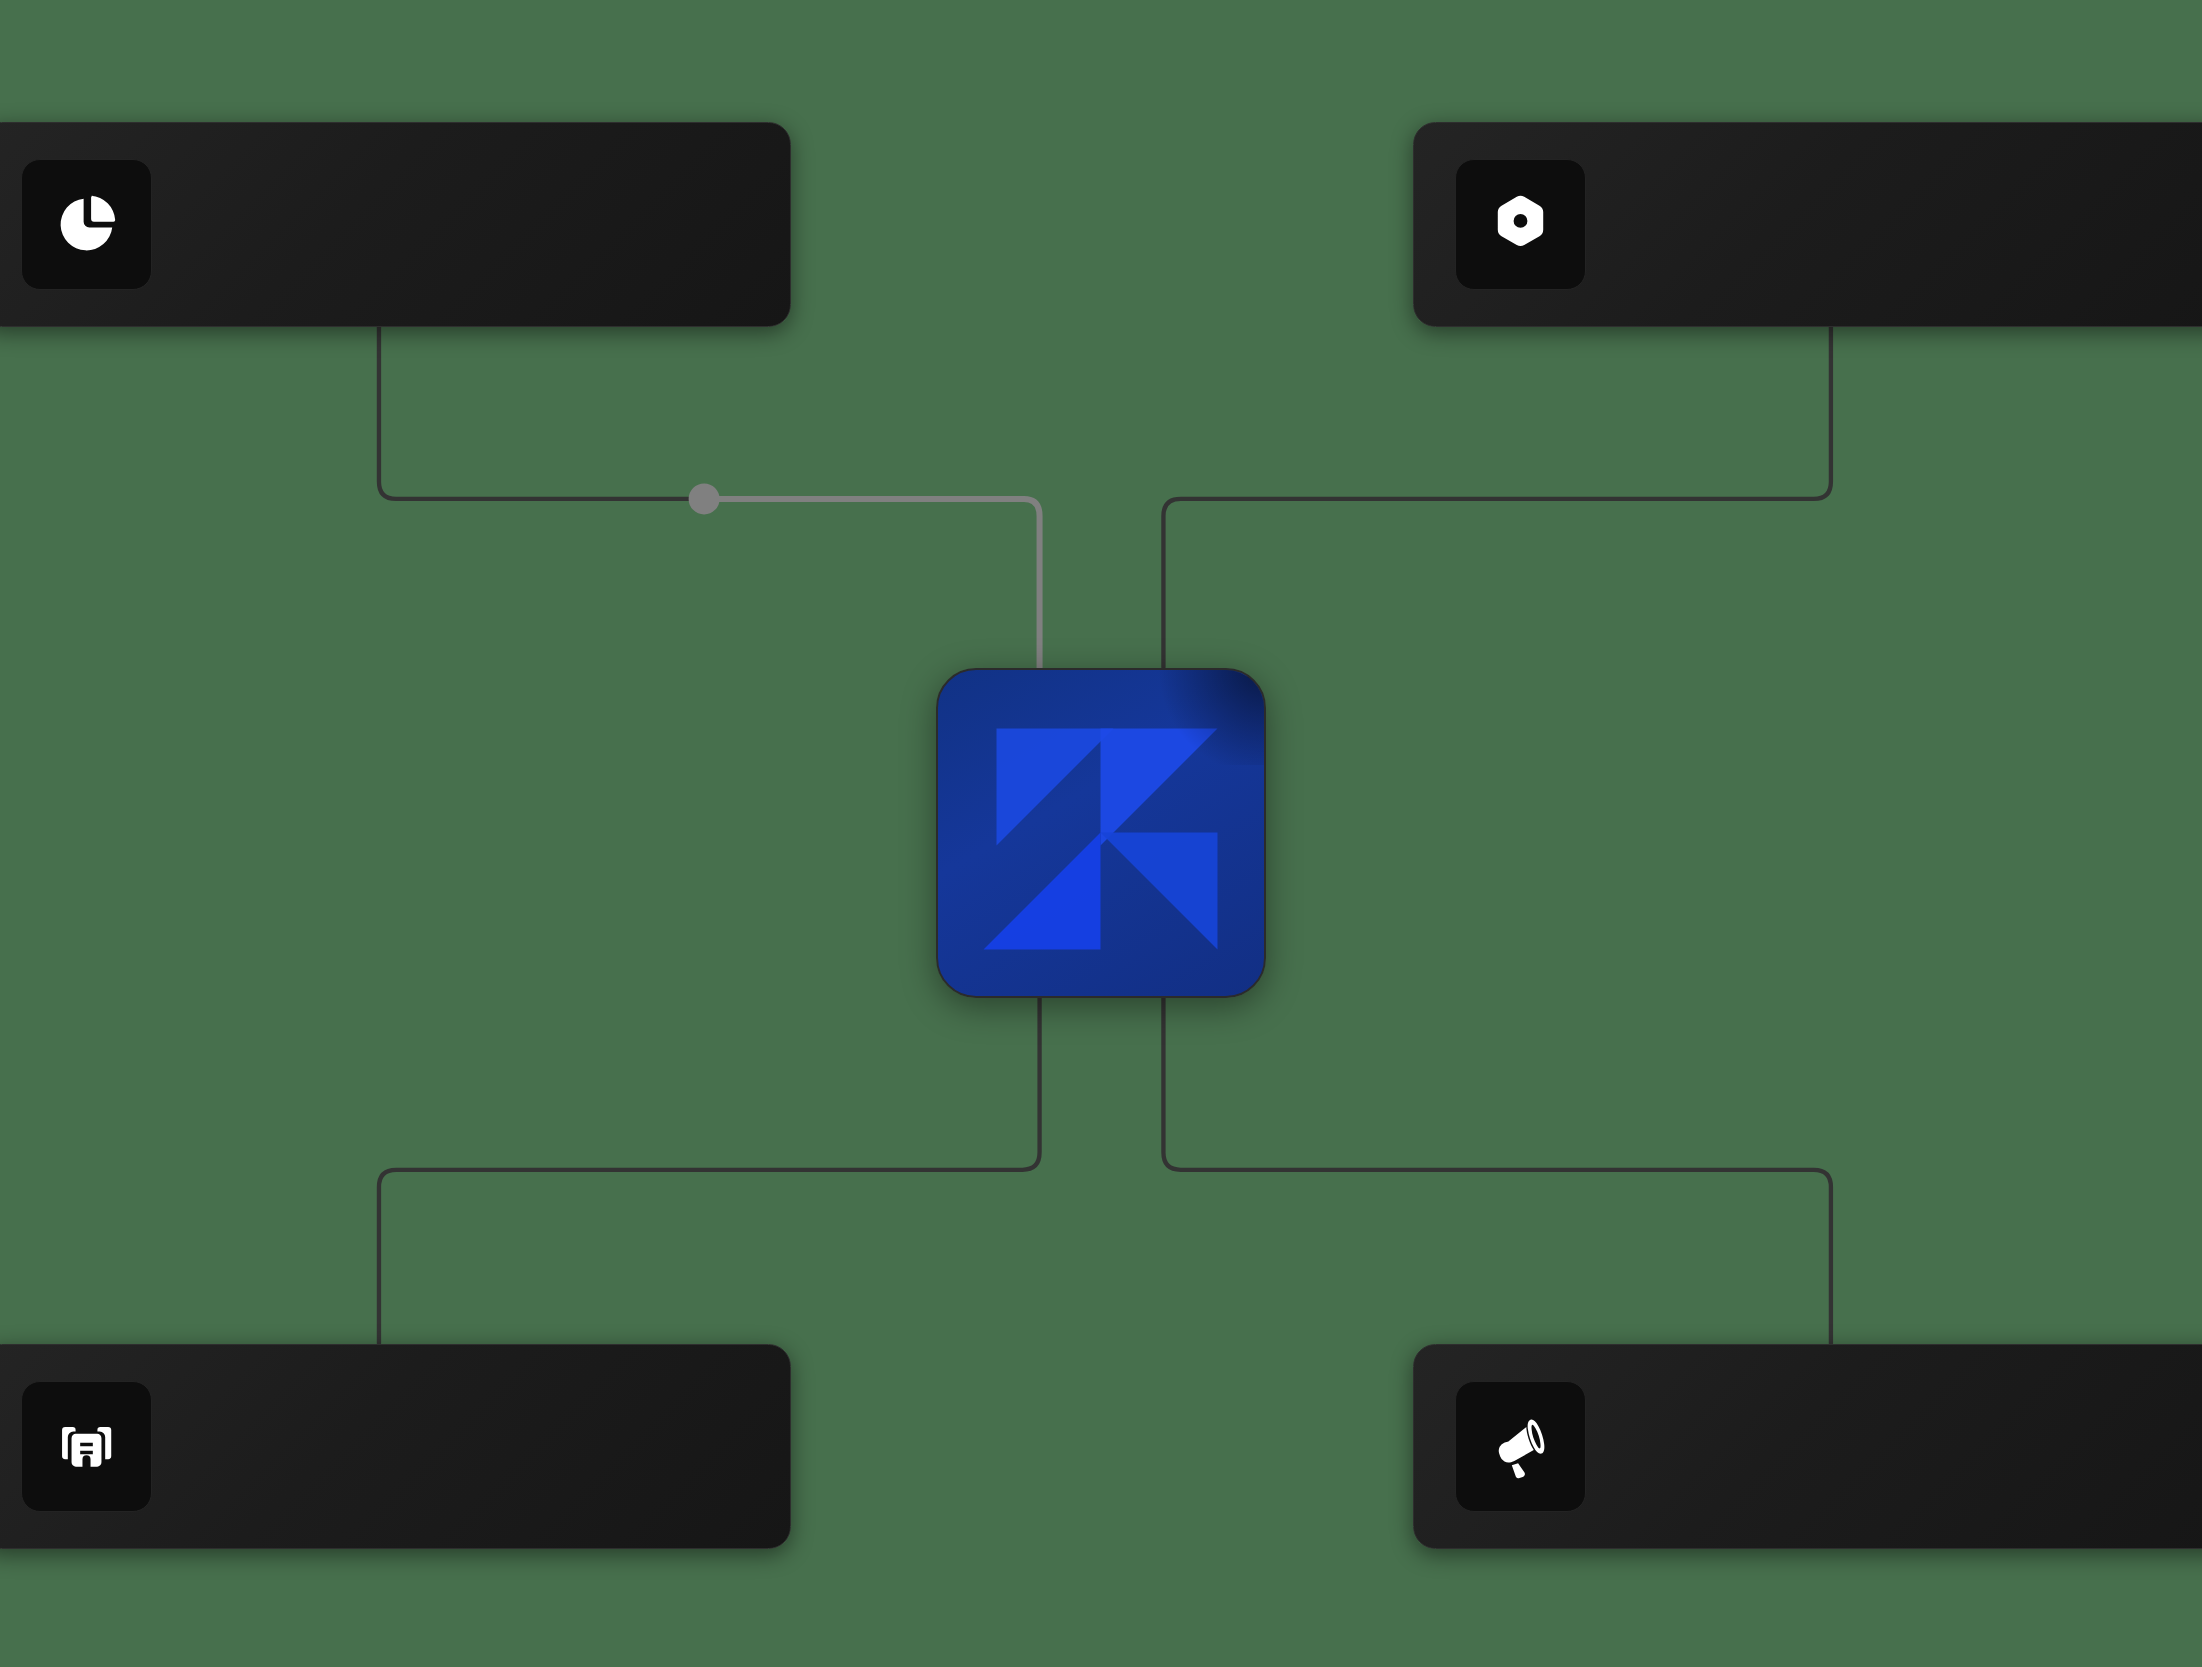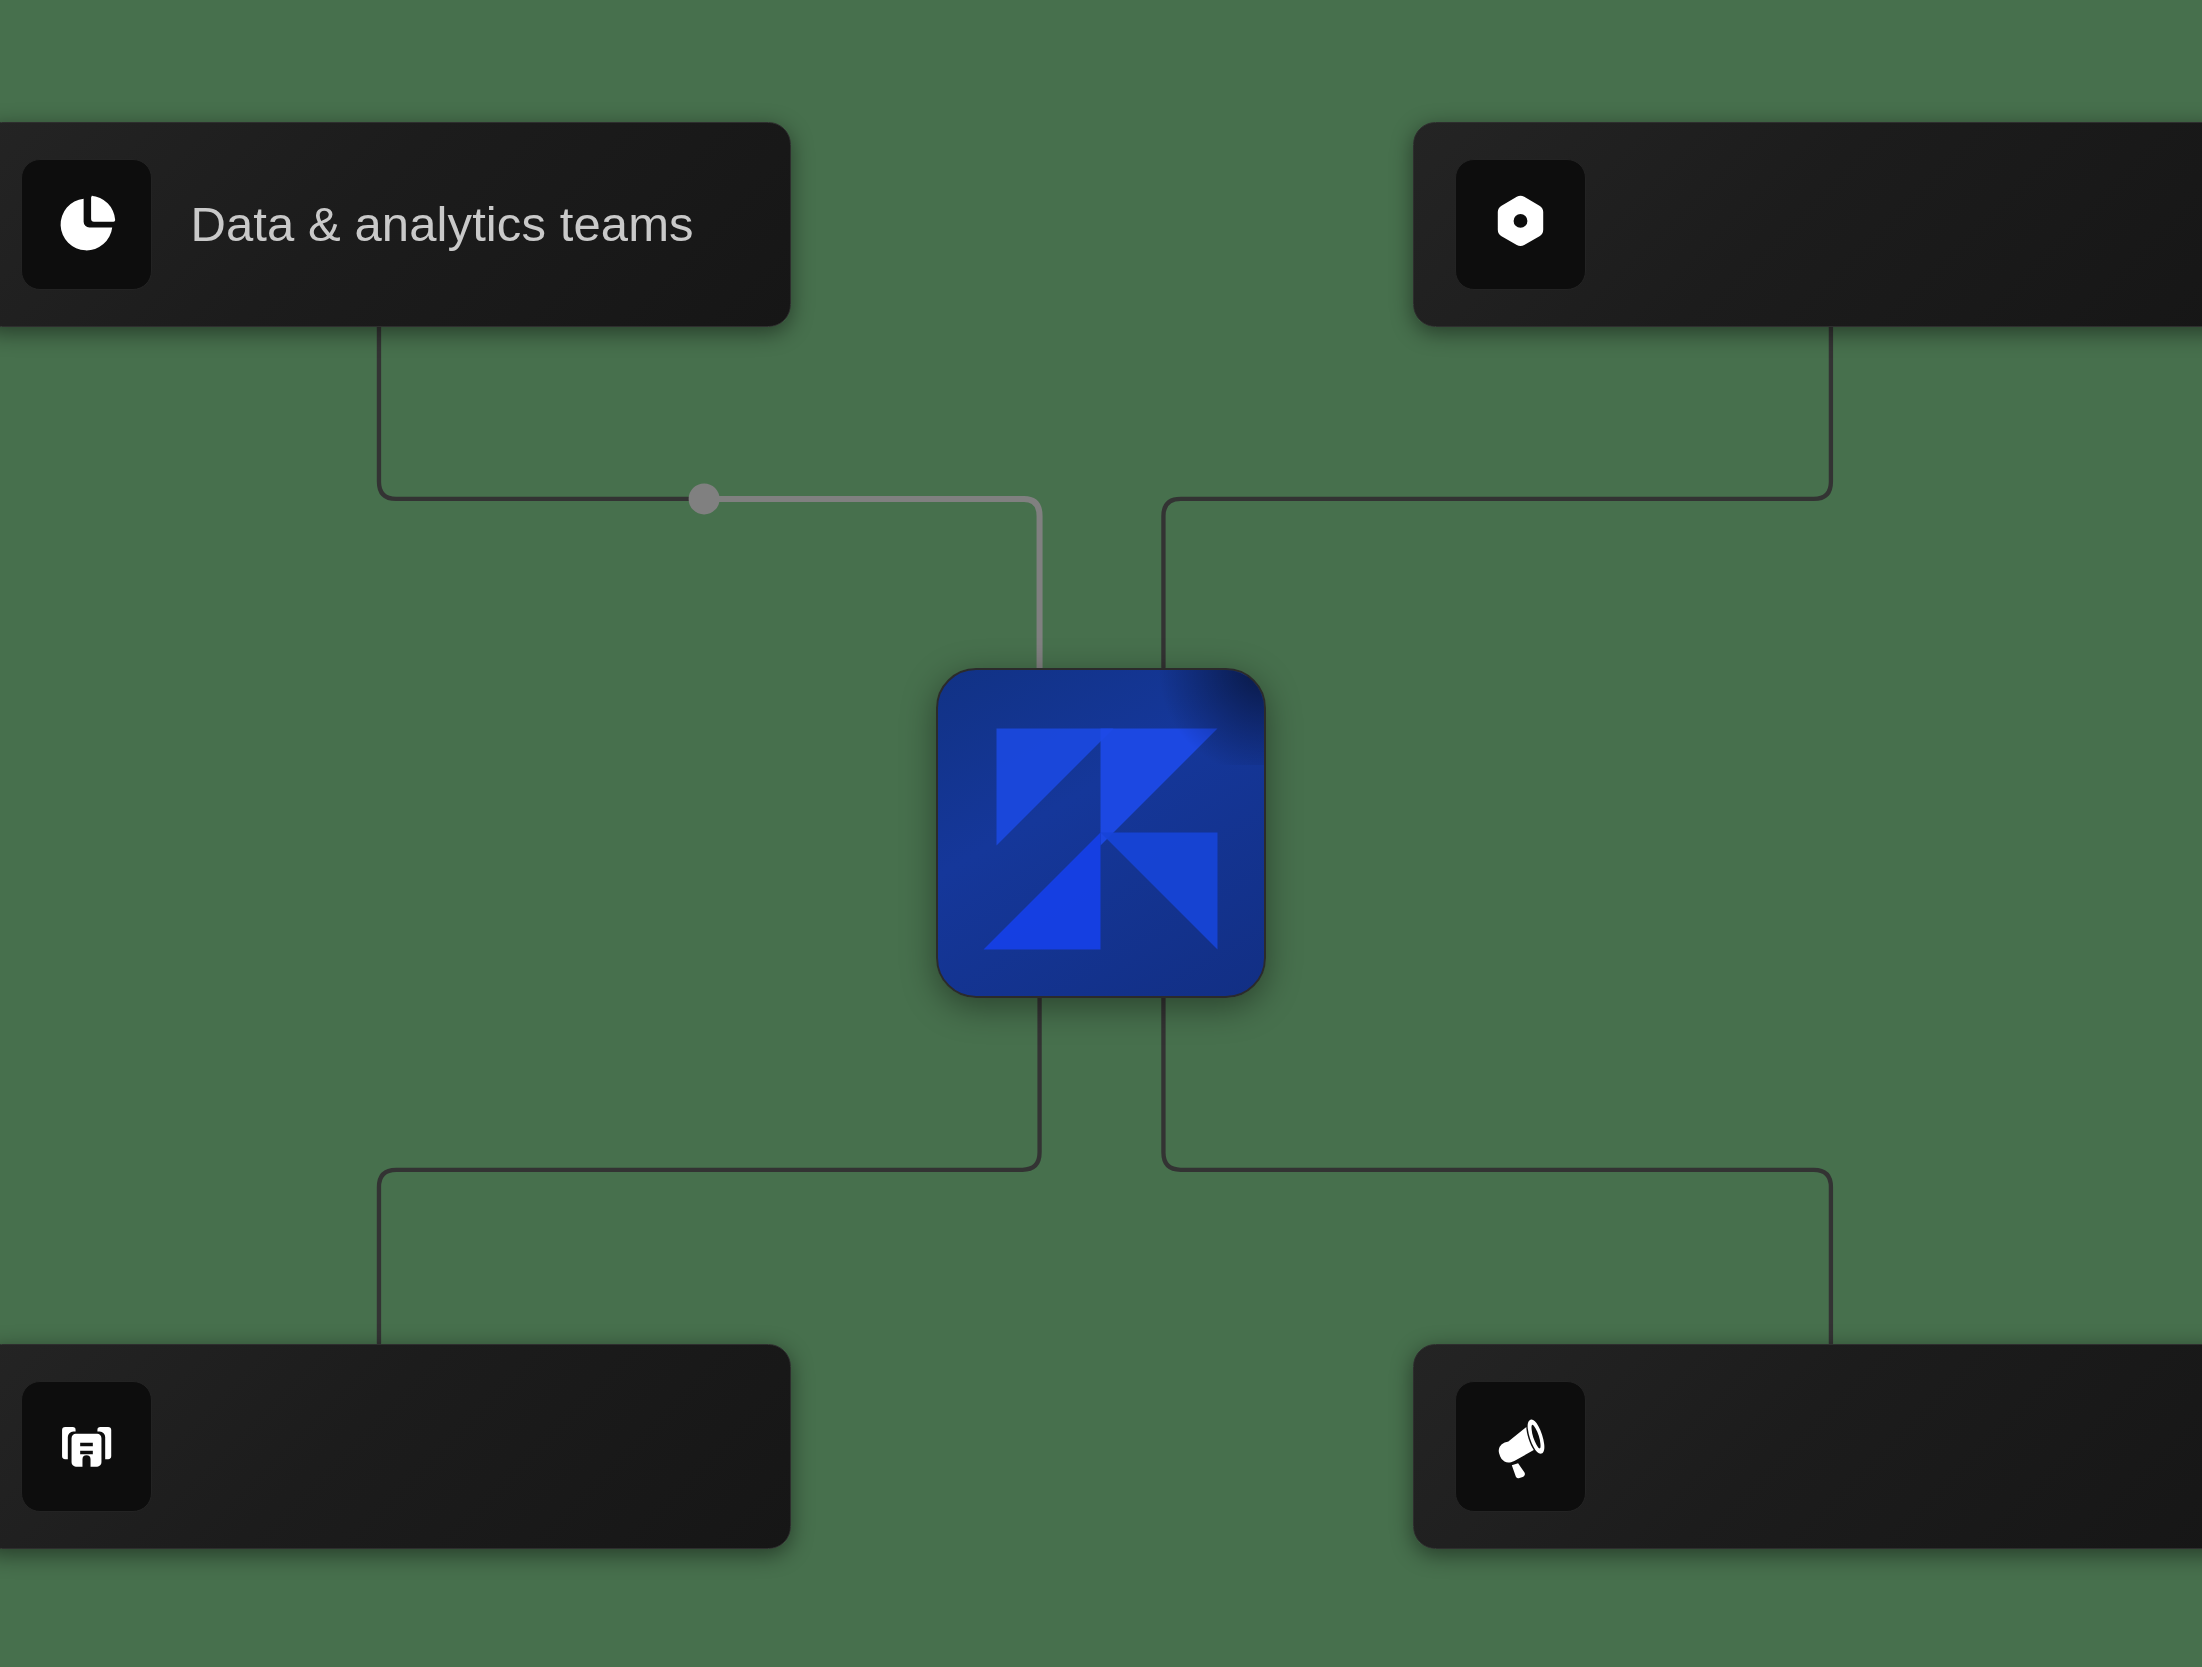--- a/index.html
+++ b/index.html
@@ -141,21 +141,20 @@
     <path d="M 1352 1160 L 1352 1340 Q 1352 1360 1372 1360 L 2108 1360 Q 2128 1360 2128 1380 L 2128 1562" fill="none" stroke="#333333" stroke-width="5" stroke-linecap="round"></path>
   </svg>
 
   <div class="card" id="card-data-analytics">
     <div class="card-icon">
       <svg width="69" height="69" viewBox="0 0 24 24" aria-hidden="true">
         <path fill="#ffffff" d="M11 3.06A9 9 0 1 0 20.94 13H13a2 2 0 0 1-2-2V3.06Z"></path>
         <path fill="#ffffff" d="M13.6 2.02A9.02 9.02 0 0 1 21.98 10.4a.6.6 0 0 1-.6.6h-6.78a1 1 0 0 1-1-1V2.62a.6.6 0 0 1 .6-.6Z"></path>
       </svg>
     </div>
-    <div class="card-label">Data &amp; analytics teams</div>
   </div>
 
   <div class="card" id="card-operations">
     <div class="card-icon">
       <svg width="69" height="69" viewBox="0 0 24 24" aria-hidden="true">
         <path fill="#ffffff" fill-rule="evenodd" d="M10.7 2.38a2.6 2.6 0 0 1 2.6 0l5.3 3.06a2.6 2.6 0 0 1 1.3 2.25v6.12a2.6 2.6 0 0 1-1.3 2.25l-5.3 3.06a2.6 2.6 0 0 1-2.6 0l-5.3-3.06a2.6 2.6 0 0 1-1.3-2.25V7.69a2.6 2.6 0 0 1 1.3-2.25l5.3-3.06ZM12 8.35a2.4 2.4 0 1 0 0 4.8 2.4 2.4 0 0 0 0-4.8Z" clip-rule="evenodd"></path>
       </svg>
     </div>
   </div>
 

